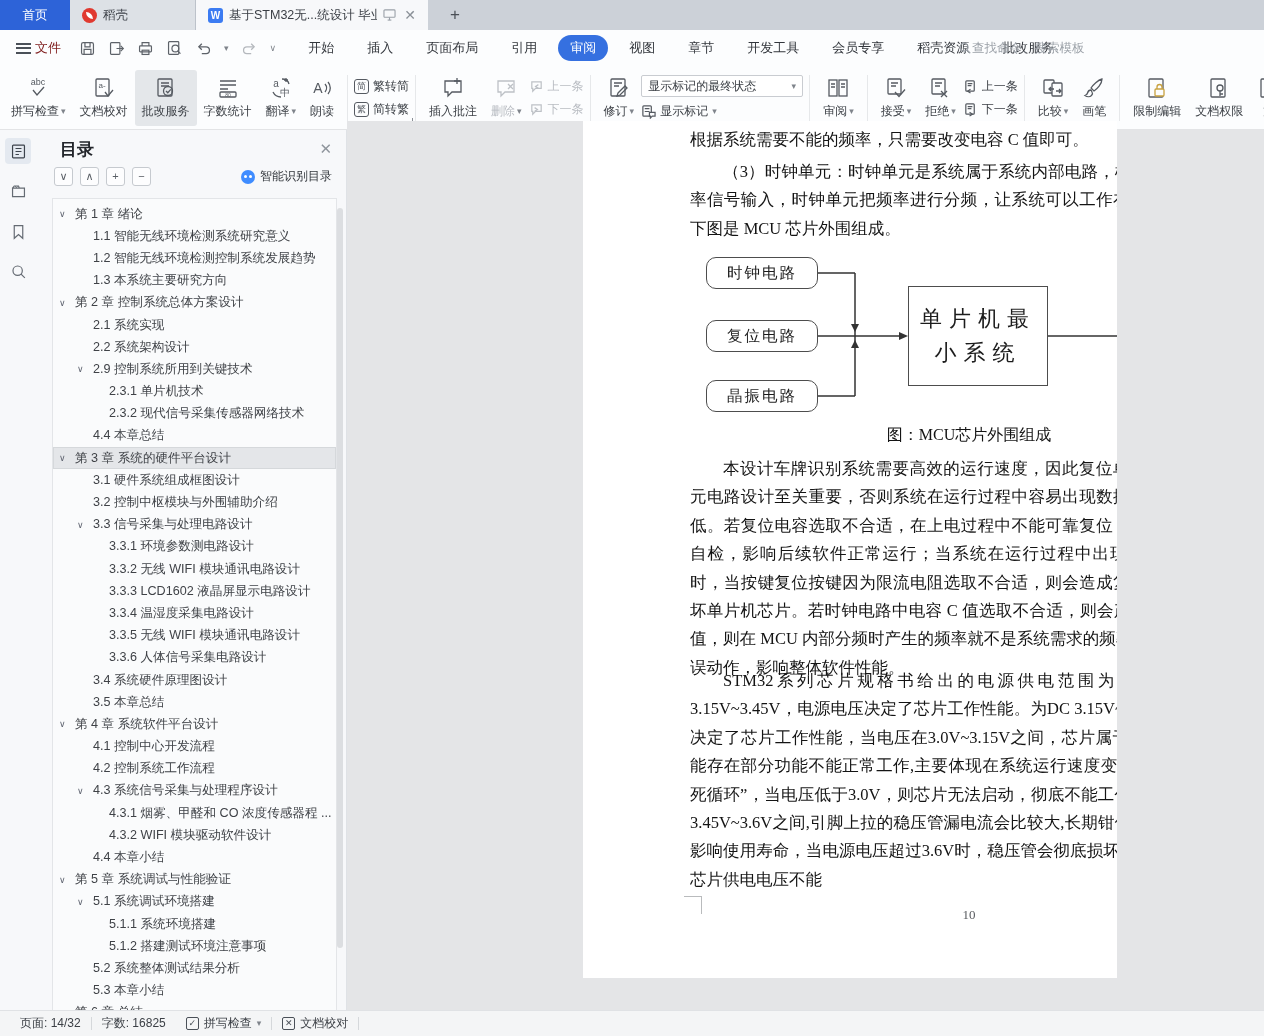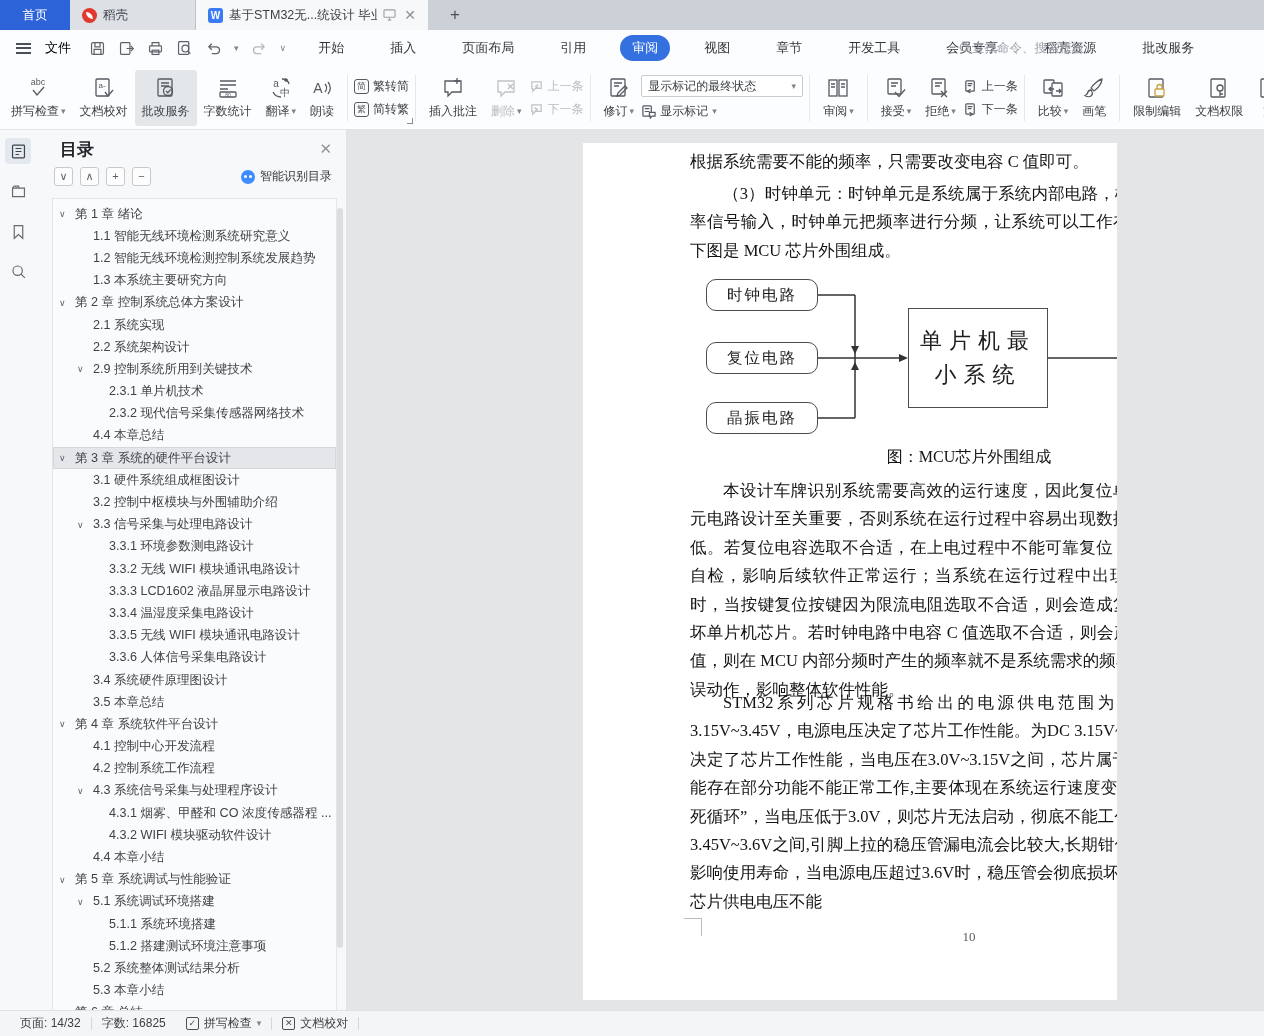--- a/index.html
+++ b/index.html
@@ -20,29 +20,29 @@
   .w-logo { width:15px; height:15px; border-radius:3px; background:#3b7bf2; color:#fff;
     font-size:10px; font-weight:bold; display:flex; align-items:center; justify-content:center; flex:0 0 auto;}
   .tab-mini-icon { color:#9aa0a8; font-size:12px; display:flex; align-items:center; }
   .tab-close { color:#8a9097; font-size:14px; margin-left:2px; }
   .tab-plus { width:34px; display:flex; align-items:center; justify-content:center;
     font-size:17px; color:#4a4f56; margin-left:10px; }
 
   
   .menubar { position:absolute; left:0; top:30px; width:1264px; height:36px; background:#fcfdfe;
     display:flex; align-items:center; }
-  .file-btn { display:flex; align-items:center; gap:14px; margin-left:16px; font-size:13px; color:#000000; }
+  .file-btn { display:flex; align-items:center; gap:4px; margin-left:16px; font-size:13px; color:#7f1d1d; }
   .hamburger { width:15px; height:11px; border-top:2px solid #4a5058; border-bottom:2px solid #4a5058; position:relative; }
   .hamburger::after{ content:""; position:absolute; left:0; top:2.5px; width:100%; height:2px; background:#4a5058; }
   .quick-icons { display:flex; align-items:center; gap:12px; margin-left:18px; color:#5d6269; }
   .quick-icons .qi { display:flex; align-items:center; }
   .quick-icons svg { width:17px; height:17px; }
   .qi.disabled { color:#b4b8bd; }
   .caret { font-size:9px; color:#7f848b; line-height:1; }
-  .menu-items { display:flex; align-items:center; gap:22px; margin-left:20px; }
+  .menu-items { display:flex; align-items:center; gap:9px; margin-left:20px; }
   .menu-item { font-size:13px; color:#33373d; padding:4px 12px; border-radius:14px; white-space:nowrap; }
   .menu-item.active { background:#3570e0; color:#fff; }
   .menu-search { position:absolute; left:958px; top:0; height:36px; display:flex; align-items:center; gap:0;
     color:#9ba1a8; font-size:12.5px; }
 
   
   .toolbar { position:absolute; left:0; top:66px; width:1264px; height:64px; background:#fcfdfe;
     border-bottom:1px solid #e3e4e6; display:flex; align-items:center; overflow:hidden; }
   .toolbar svg { stroke:#555a61; fill:none; stroke-width:1.3; }
   .bigbtn { height:56px; display:flex; flex-direction:column; align-items:center; justify-content:center;
@@ -86,21 +86,21 @@
     border-radius:50%; background:#fff; }
   .robot-icon::before { left:3px; } .robot-icon::after { right:3px; }
   .toc-list { position:absolute; left:16px; right:9px; top:68px; bottom:0; background:#fafbfc;
     border:1px solid #e3e5e8; border-bottom:none; overflow:hidden; padding-top:4px; }
   .toc-row { height:22.2px; display:flex; align-items:center; font-size:12.6px; color:#3f4247; white-space:nowrap; }
   .toc-row.selected { background:#e4e6e9; box-shadow:0 0 0 1px #d5d8db inset; }
   .toc-chev { width:16px; font-size:9px; color:#5f6470; text-align:left; flex:0 0 auto; }
   .toc-scroll { position:absolute; right:3px; top:78px; width:6px; height:740px; background:#dcdee1; border-radius:3px; }
 
   
-  .docarea { position:absolute; left:347px; top:143px; width:770px; height:880px; background:#e4e5e7; overflow:hidden; }
+  .docarea { position:absolute; left:347px; top:121px; width:770px; height:880px; background:#e4e5e7; overflow:hidden; }
   .page { position:absolute; left:236px; top:0; width:790px; height:857px; background:#ffffff; }
   .doc-text { position:absolute; left:107px; width:558px; font-family:"Liberation Serif","DejaVu Serif",serif;
     font-size:16.5px; line-height:28.4px; color:#141414; text-align:justify; }
   .indent { text-indent:2em; }
 
   .diagram { position:absolute; left:107px; top:132px; width:570px; height:170px; }
   .dbox { position:absolute; border:1.5px solid #4d4d4d; background:#fff; display:flex; align-items:center;
     justify-content:center; font-family:"Liberation Serif","DejaVu Serif",serif; color:#1c1c1c; }
   .dbox.small { left:16px; width:112px; height:32px; font-size:15.5px; letter-spacing:2px;border-radius:10px; }
   .dbox.center { left:218px; top:33px; width:140px; height:100px; font-size:22px; letter-spacing:7px;

